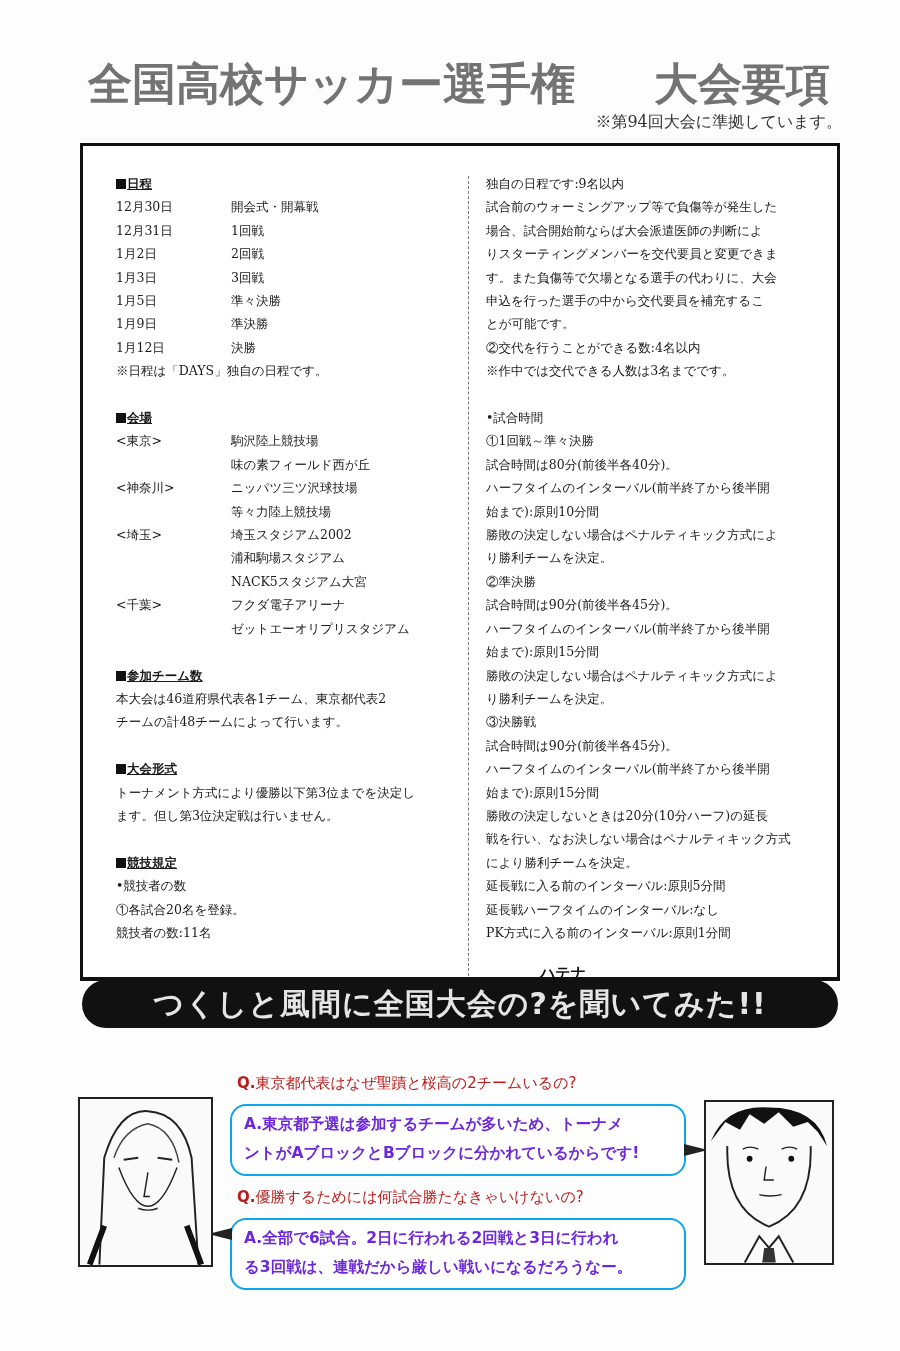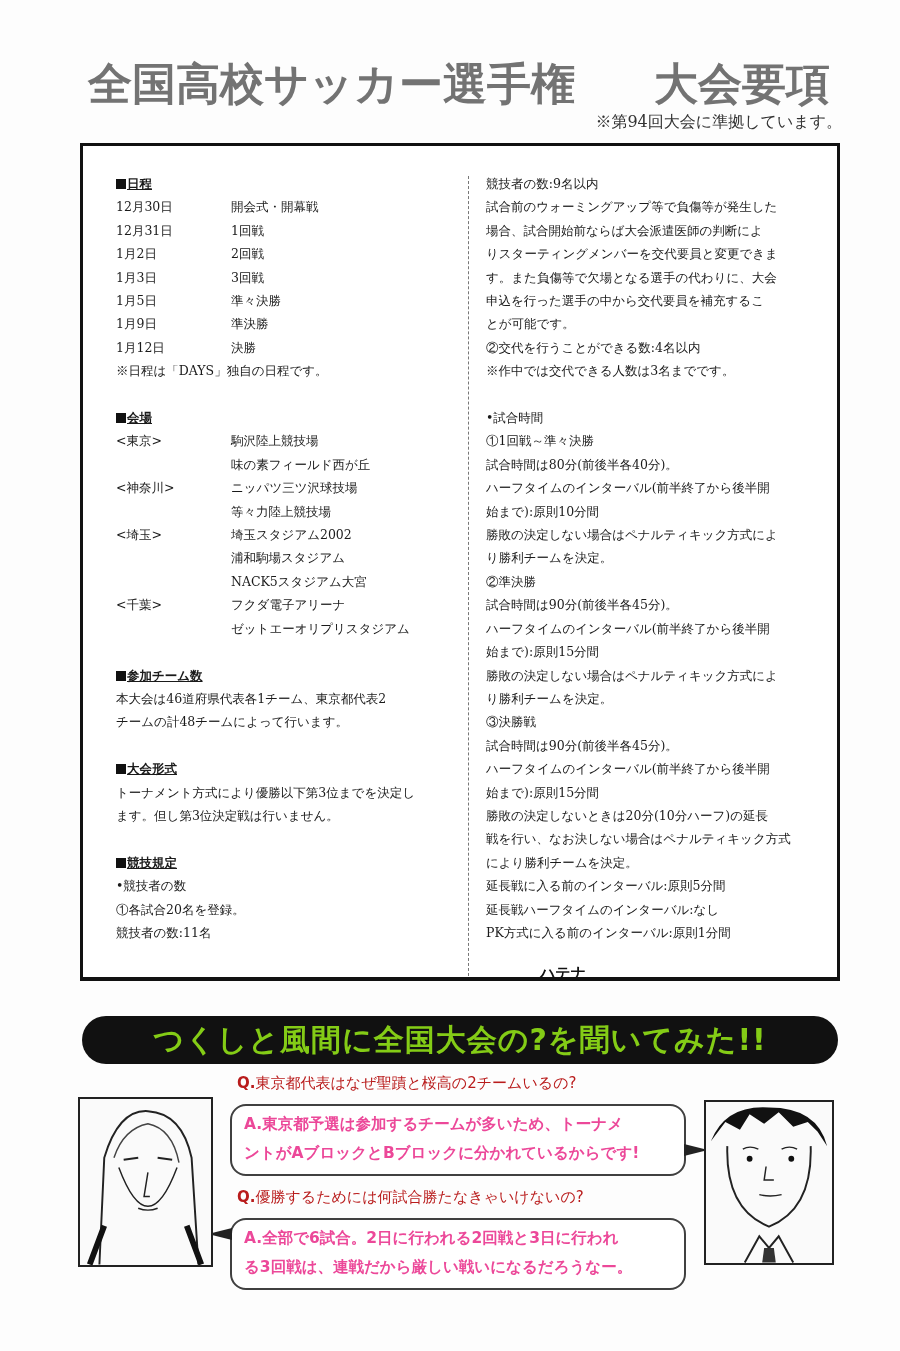--- a/index.html
+++ b/index.html
@@ -34,39 +34,39 @@
 
   .section-title { font-family: "DejaVu Sans", sans-serif; font-weight: bold; font-size: 12.5px; text-decoration: underline; }
   .section-title .sq { display: inline-block; width: 10px; height: 10px; background: #111; margin-right: 1px; vertical-align: -1px; }
   .row { display: flex; white-space: nowrap; }
   .row .k { width: 88px; flex: none; }
   .row .v { flex: 1; padding-left: 27px; }
   .gap { height: 23.4px; }
   .line { white-space: nowrap; }
 
   .qa-banner {
-    position: absolute; left: 82px; top: 1016px; width: 756px; height: 48px;
+    position: absolute; left: 82px; top: 980px; width: 756px; height: 48px;
     background: #111; border-radius: 24px;
-    color: #84cc16; font-family: "DejaVu Sans", sans-serif; font-weight: bold;
+    color: #e5e5e5; font-family: "DejaVu Sans", sans-serif; font-weight: bold;
     font-size: 30px; line-height: 48px; text-align: center; letter-spacing: 1px;
     white-space: nowrap;
   }
   .ruby {
     position: absolute; left: 540px; top: 964px;
     font-family: "DejaVu Sans", sans-serif; font-size: 15px; font-weight: bold; color: #111;
   }
 
   .q {
     position: absolute; font-family: "DejaVu Sans", sans-serif; font-size: 15px; color: #b91c1c; white-space: nowrap;
   }
   .q b { font-weight: bold; }
   .bubble {
-    position: absolute; border: 2px solid #404040; border-radius: 16px; background: #fff;
+    position: absolute; border: 2px solid #0ea5e9; border-radius: 16px; background: #fff;
     font-family: "DejaVu Sans", sans-serif; font-weight: bold; font-size: 15.5px; line-height: 29px;
-    padding: 4px 12px; color: #ec4899; white-space: nowrap;
+    padding: 4px 12px; color: #6d28d9; white-space: nowrap;
   }
   .tail-right::after {
     content: ""; position: absolute; right: -24px; top: 38px; width: 0; height: 0;
     border-top: 6px solid transparent; border-bottom: 6px solid transparent; border-left: 24px solid #222;
   }
   .tail-left::before {
     content: ""; position: absolute; left: -24px; top: 8px; width: 0; height: 0;
     border-top: 6px solid transparent; border-bottom: 6px solid transparent; border-right: 24px solid #222;
   }
 
@@ -169,21 +169,21 @@
     <div class="line">ます。但し第3位決定戦は行いません。</div>
     <div class="gap"></div>
 
     <div class="section-title"><span class="sq"></span><span>競技規定</span></div>
     <div class="line">•競技者の数</div>
     <div class="line">①各試合20名を登録。</div>
     <div class="line">競技者の数:11名</div>
   </div>
 
   <div class="col col-right">
-    <div class="line">競技者の数:9名以内</div>
+    <div class="line">独自の日程です:9名以内</div>
     <div class="line">試合前のウォーミングアップ等で負傷等が発生した</div>
     <div class="line">場合、試合開始前ならば大会派遣医師の判断によ</div>
     <div class="line">りスターティングメンバーを交代要員と変更できま</div>
     <div class="line">す。また負傷等で欠場となる選手の代わりに、大会</div>
     <div class="line">申込を行った選手の中から交代要員を補充するこ</div>
     <div class="line">とが可能です。</div>
     <div class="line">②交代を行うことができる数:4名以内</div>
     <div class="line">※作中では交代できる人数は3名までです。</div>
     <div class="gap"></div>
     <div class="line">•試合時間</div>

